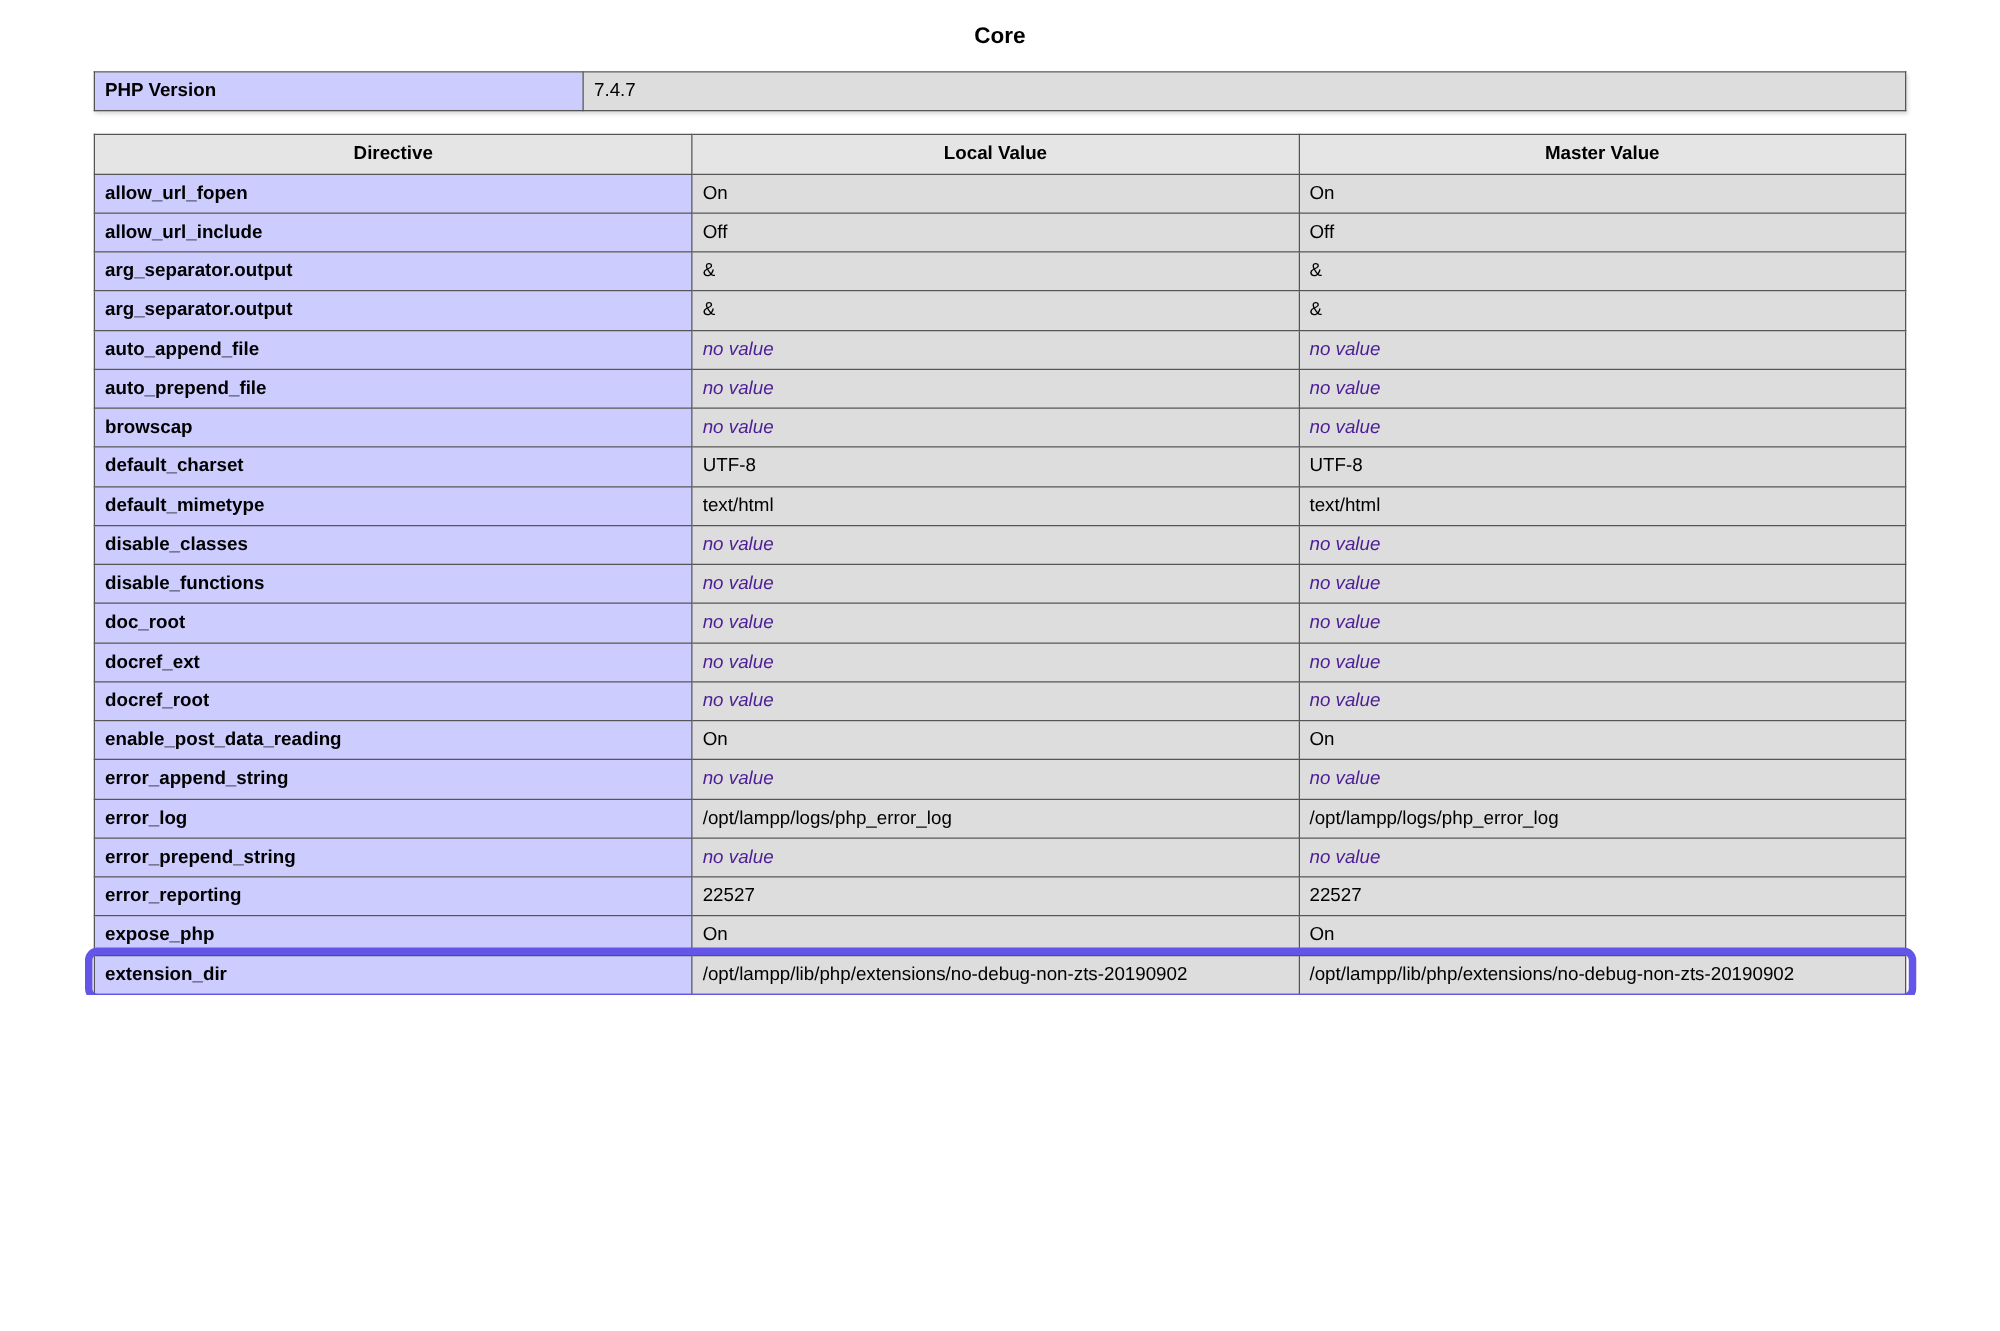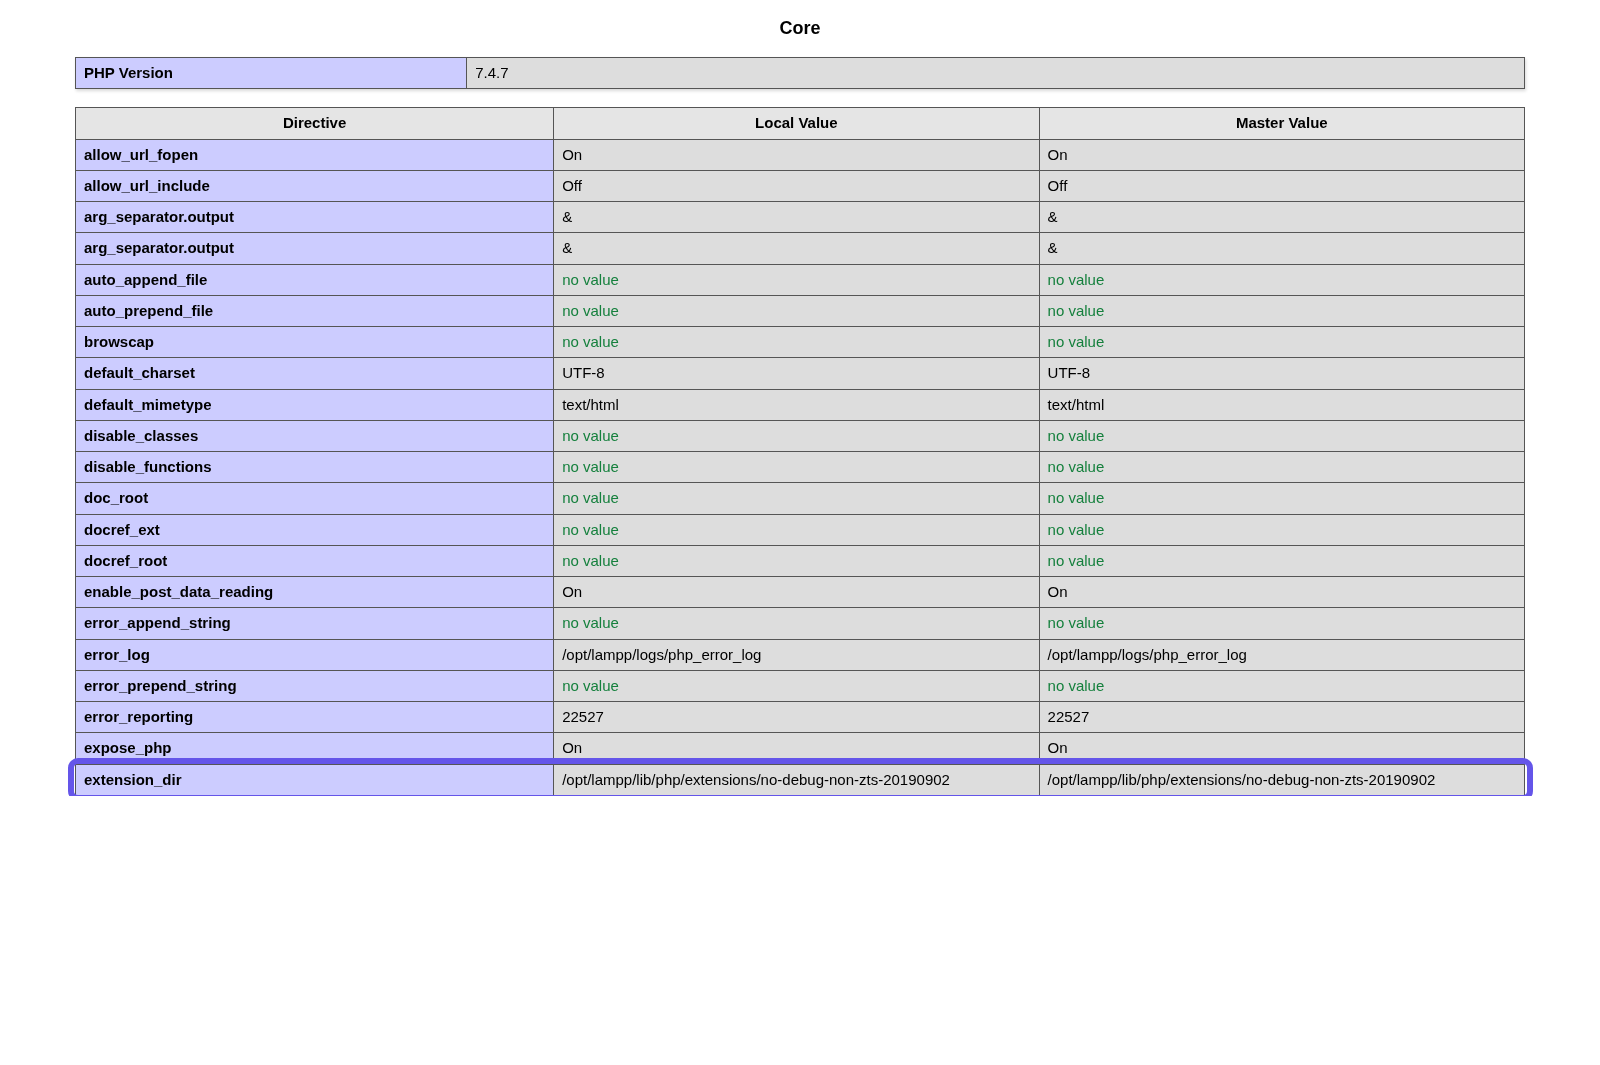--- a/index.html
+++ b/index.html
@@ -45,21 +45,22 @@
   }
   .v {
     background: #dddddd;
   }
   .h {
     background: #e5e5e5;
     font-weight: 700;
     text-align: center;
   }
   .novalue {
-    color: #15803d;
+    font-style: italic;
+    color: #4c1d95;
   }
   .version-table .e { width: 27%; }
   .version-table .v { width: 73%; }
   .dir-col { width: 33%; }
   .val-col { width: 33.5%; margin-top: 47px; }
   .row-wrap {
     position: relative;
   }
 </style>
 </head>

